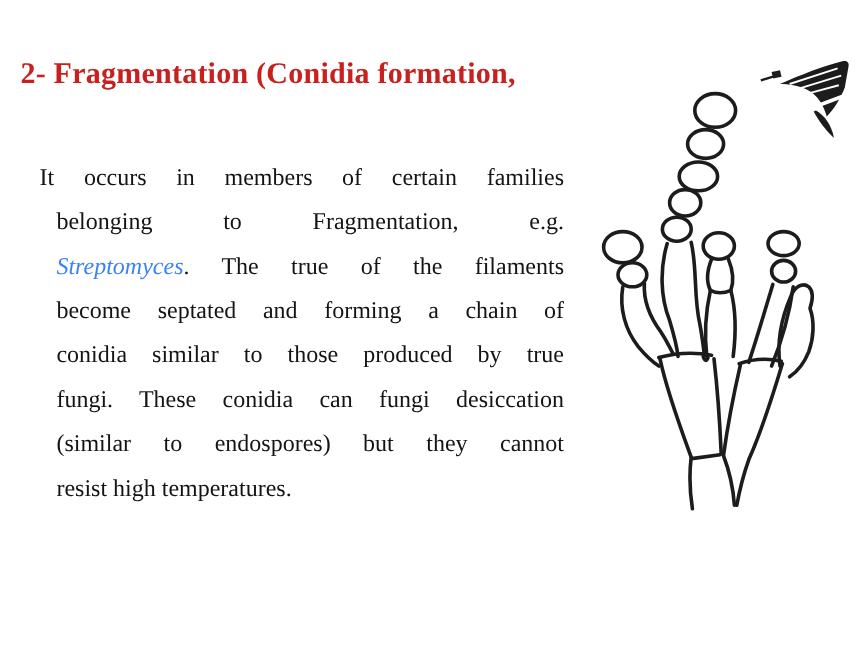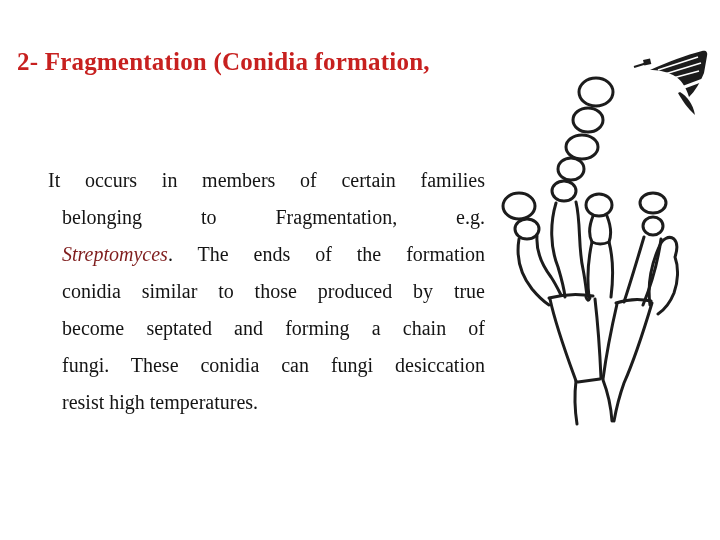--- a/index.html
+++ b/index.html
@@ -7,22 +7,22 @@
     position:relative;width:720px;height:540px;background:#ffffff;
     overflow:hidden;font-family:"Liberation Serif", serif;
   }
   .title{
     position:absolute;left:17px;top:44px;margin:0;
     font-size:25px;font-weight:bold;line-height:36px;
     white-space:nowrap;letter-spacing:0.2px;
   }
   .title .t2{display:block;padding-left:27px;}
   .bodytext{
-    position:absolute;left:62px;top:130px;width:423px;
-    font-size:20px;line-height:37px;margin-top:32px;
+    position:absolute;left:47px;top:130px;width:423px;
+    font-size:20px;line-height:37px;
   }
   .bl{
     text-align:justify;text-align-last:justify;text-justify:inter-word;
     white-space:normal;height:37px;overflow:visible;
   }
   .bl.first{width:calc(100% + 14px);margin-left:-14px;}
   .bl.last{text-align:right;text-align-last:left;}
   .genus{font-style:italic;}
   .figure{position:absolute;left:490px;top:25px;width:230px;height:420px;}
 </style>
@@ -31,24 +31,25 @@
 
 <div class="slide">
 
   <h1 class="title" style="color: rgb(199, 32, 31);">
     <span class="t1">2- Fragmentation (Conidia formation,</span>
   </h1>
 
   <div class="bodytext" style="color: rgb(20, 20, 20);">
     <div class="bl first">It occurs in members of certain families</div>
     <div class="bl">belonging to Fragmentation, e.g.</div>
-    <div class="bl"><em class="genus" style="color: #7f1d1d;">Streptomyces</em><span>. The ends of the formation</span></div>
+    <div class="bl"><em class="genus" style="color: #3b82f6;">Streptomyces</em><span>. The true of the filaments</span></div>
+    <div class="bl">become septated and forming a chain of</div>
     <div class="bl">conidia similar to those produced by true</div>
-    <div class="bl">become septated and forming a chain of</div>
     <div class="bl">fungi. These conidia can fungi desiccation</div>
+    <div class="bl">(similar to endospores) but they cannot</div>
     <div class="bl last">resist high temperatures.</div>
   </div>
 
   <svg class="figure" viewBox="0 0 230 420" aria-hidden="true">
     <g fill="none" stroke="var(--ink,#1c1c1c)" stroke-width="3" stroke-linecap="round" stroke-linejoin="round">
 
       <path d="M 29,214 C 26,232 31,250 42,264 C 47,270 53,276 59,280"></path>
       <path d="M 47,211 C 46,226 52,240 61,252 C 65,258 68,264 71,270"></path>
 
       <path d="M 66,178 C 60,198 60,222 68,242 C 71,252 74,262 75,272"></path>

